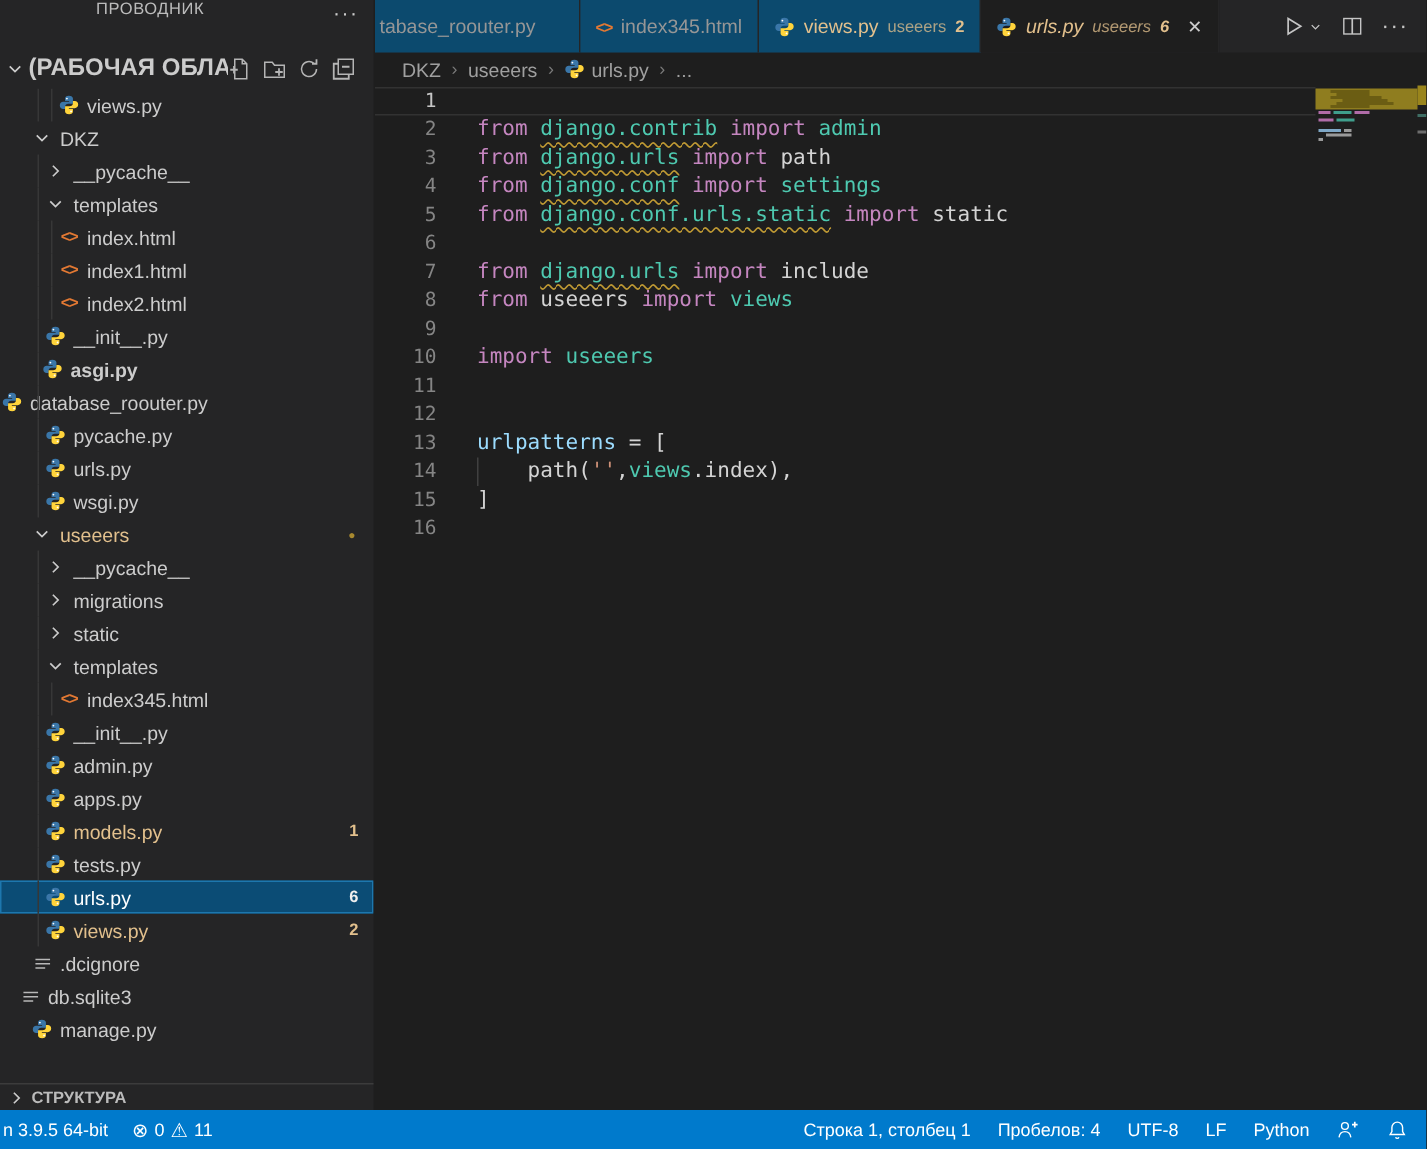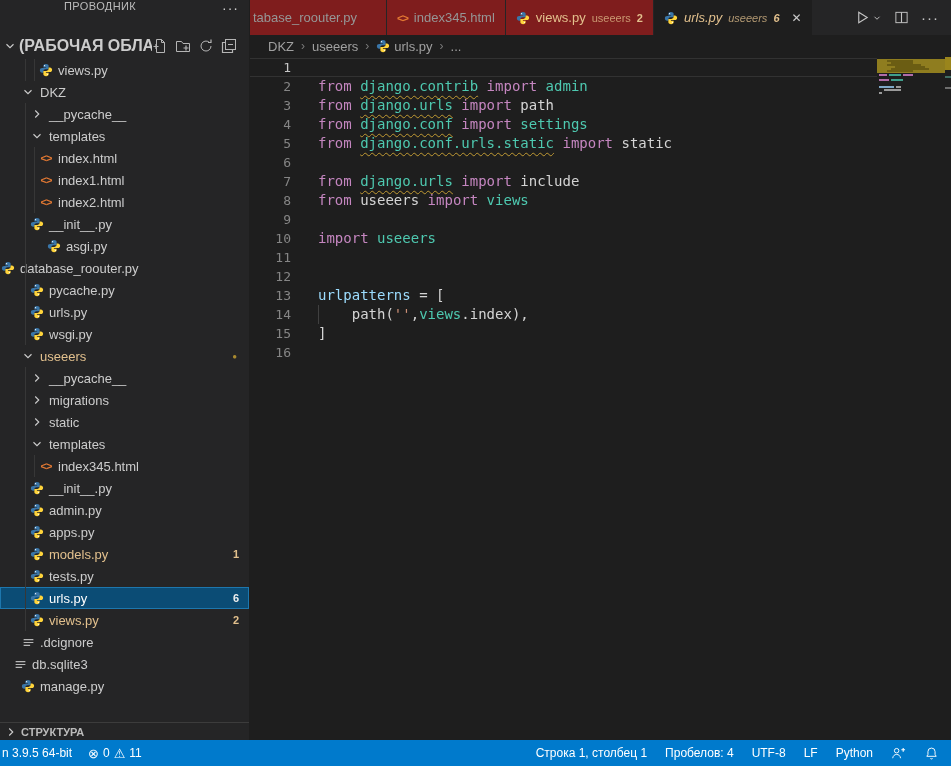--- a/index.html
+++ b/index.html
@@ -31,21 +31,21 @@
   .row.selected .badge { color:#eeeeee; }
   .row .dotbadge { margin-left:auto; margin-right:12px; font-size:8px; color:#a8892f; }
   .guide { position:absolute; top:0; bottom:0; width:1px; background:#373737; }
   .html-glyph { color:#e37933; font-weight:bold; font-size:11px; letter-spacing:-1px; }
   .outline-row { position:absolute; left:0; right:0; bottom:0; height:18px; border-top:1px solid #3c3c3c;
     display:flex; align-items:center; gap:3px; padding-left:4px; font-size:11px; font-weight:bold; color:#bbbbbb; cursor:pointer; }
 
   
   .main { position:absolute; left:250px; top:0; width:701px; height:740px; background:#1e1e1e; }
   .tabbar { height:35px; background:#252526; display:flex; align-items:stretch; }
-  .tab { display:flex; align-items:center; gap:6px; padding:0 10px; background:#7f1d1d; border-right:1px solid #252526;
+  .tab { display:flex; align-items:center; gap:6px; padding:0 10px; background:#0c4a6e; border-right:1px solid #252526;
          font-size:13px; color:#969696; cursor:pointer; flex:none; }
   .tab .tlabel { white-space:nowrap; }
   .tab .desc { font-size:11px; opacity:.75; }
   .tab .tbadge { font-size:11px; font-weight:bold; }
   .tab.gold .tlabel, .tab.gold .desc, .tab.gold .tbadge { color:#e2c08d; }
   .tab.active { background:#1e1e1e; }
   .tab.italic .tlabel, .tab.italic .desc, .tab.italic .tbadge { font-style:italic; }
   .tab .close { margin-left:6px; color:#cccccc; font-size:12px; cursor:pointer; }
   .tab.cut { width:137px; overflow:hidden; padding-left:3px; }
   .tab-actions { margin-left:auto; display:flex; align-items:center; gap:12px; padding-right:12px; color:#c5c5c5; }
@@ -199,21 +199,21 @@
         <span class="slot">
           <svg width="14" height="14" viewBox="0 0 16 16">
   <path fill="#3a76a8" d="M7.9 1C6 1 5 1.9 5 3.1V5h3.1v.6H3.6C2.1 5.6 1 6.6 1 8.3c0 1.6 1.1 2.7 2.6 2.7H5V9.3C5 7.9 6.1 7 7.5 7H11V3.1C11 1.9 9.8 1 7.9 1z"></path>
   <path fill="#ffd43b" d="M8.1 15c1.9 0 2.9-.9 2.9-2.1V11H7.9v-.6h4.5c1.5 0 2.6-1 2.6-2.7 0-1.6-1.1-2.7-2.6-2.7H11v1.7C11 8.1 9.9 9 8.5 9H5v3.9C5 14.1 6.2 15 8.1 15z"></path>
   <circle fill="#ffffff" cx="6.4" cy="3.1" r=".7"></circle>
             <circle fill="#ffffff" cx="9.6" cy="12.9" r=".7"></circle>
           </svg>
         </span>
         <span class="label">__init__.py</span>
       </div>
-      <div class="row" style="padding-left: 46px;">
+      <div class="row" style="padding-left: 27px; font-weight: bold;">
         <div class="guide" style="left: 25px;"></div>
         <span class="slot">
           <svg width="14" height="14" viewBox="0 0 16 16">
   <path fill="#3a76a8" d="M7.9 1C6 1 5 1.9 5 3.1V5h3.1v.6H3.6C2.1 5.6 1 6.6 1 8.3c0 1.6 1.1 2.7 2.6 2.7H5V9.3C5 7.9 6.1 7 7.5 7H11V3.1C11 1.9 9.8 1 7.9 1z"></path>
   <path fill="#ffd43b" d="M8.1 15c1.9 0 2.9-.9 2.9-2.1V11H7.9v-.6h4.5c1.5 0 2.6-1 2.6-2.7 0-1.6-1.1-2.7-2.6-2.7H11v1.7C11 8.1 9.9 9 8.5 9H5v3.9C5 14.1 6.2 15 8.1 15z"></path>
   <circle fill="#ffffff" cx="6.4" cy="3.1" r=".7"></circle>
             <circle fill="#ffffff" cx="9.6" cy="12.9" r=".7"></circle>
           </svg>
         </span>
         <span class="label">asgi.py</span>

